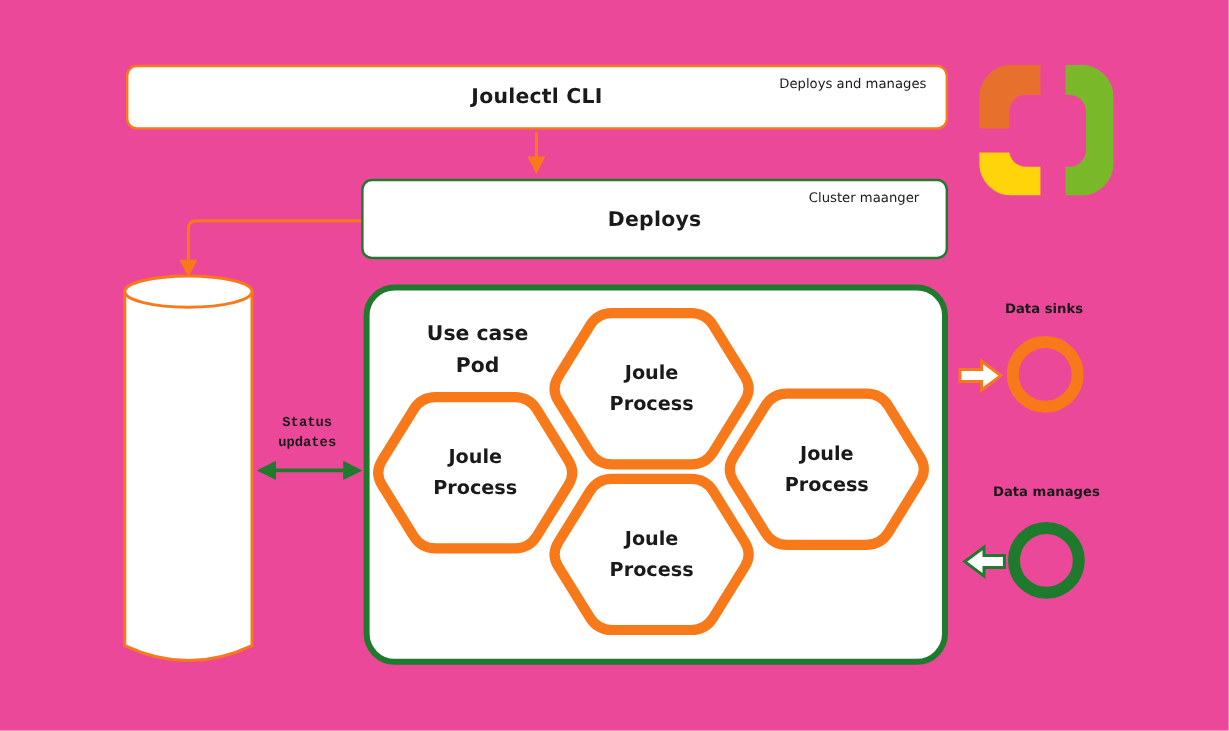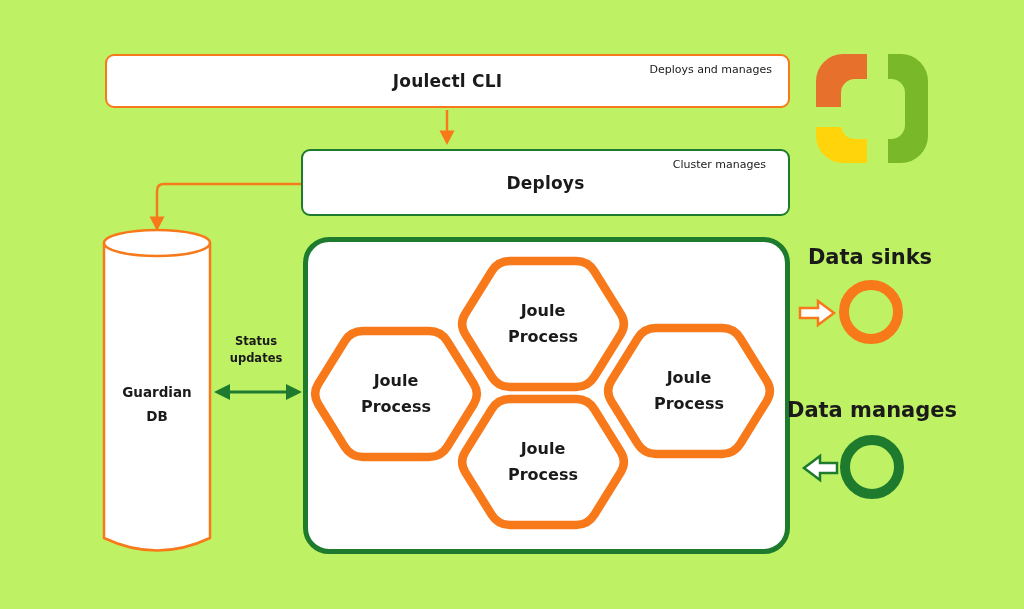--- a/index.html
+++ b/index.html
@@ -2,40 +2,40 @@
 <html><head>
 <meta charset="utf-8">
 <style>
   :root{
     --orange:#F8791A;
     --green:#1E7B2E;
     --text:#1A1A1A;
   }
   html,body{margin:0;padding:0;background:#ffffff;}
   .canvas{
-    position:relative;width:1024px;height:609px;background:#bef264;overflow:hidden;
+    position:relative;width:1024px;height:609px;background:#ec4899;overflow:hidden;
     font-family:"DejaVu Sans","Liberation Sans",sans-serif;color:var(--text);
   }
   .layer{position:absolute;left:0;top:0;z-index:2;pointer-events:none;}
   .box{position:absolute;box-sizing:border-box;background:#fff;border-radius:9px;z-index:1;
        display:flex;align-items:center;justify-content:center;}
   .box .title{font-weight:bold;font-size:17px;letter-spacing:.2px;}
   .box .corner{position:absolute;top:7px;font-weight:normal;font-size:11px;}
   .cli-box{left:105px;top:54px;width:685px;height:54px;border:2px solid var(--orange);}
   .cli-box .corner{right:16px;}
   .guardian-box{left:301px;top:149px;width:489px;height:67px;border:2px solid var(--green);}
   .guardian-box .corner{right:22px;}
   .pod-box{position:absolute;box-sizing:border-box;left:303px;top:237px;width:487px;height:317px;
            border:5px solid var(--green);border-radius:26px;background:#fff;z-index:1;}
   .lbl{position:absolute;z-index:3;font-weight:bold;text-align:center;}
   .pod-title{left:352px;top:265px;width:92px;font-size:17px;line-height:27px;}
   .hex-lbl{width:84px;font-size:16px;line-height:26px;transform:translate(-50%,-50%);}
   .db-lbl{left:117px;top:380px;width:80px;font-size:13.5px;line-height:24px;}
-  .status-lbl{left:221px;top:333px;width:70px;font-size:11.5px;line-height:17px;}
-  .side-lbl{font-size:21px;white-space:nowrap;transform:translate(-50%,-50%);}
+  .status-lbl{left:221px;top:344px;width:70px;font-size:11.5px;line-height:17px;font-family:Liberation Mono, monospace;}
+  .side-lbl{font-size:11px;white-space:nowrap;transform:translate(-50%,-50%);}
   
   .o-line{stroke:var(--orange);stroke-width:2.5;fill:none;}
   .o-fill{fill:var(--orange);stroke:none;}
   .o-shape{stroke:var(--orange);stroke-width:2.5;fill:#fff;}
   .g-line{stroke:var(--green);stroke-width:3;fill:none;}
   .g-fill{fill:var(--green);stroke:none;}
   .g-shape{stroke:var(--green);stroke-width:2.5;fill:#fff;}
   .hex{fill:#fff;stroke:var(--orange);stroke-width:8.5;stroke-linejoin:round;}
   .ring-o{fill:none;stroke:var(--orange);stroke-width:10;}
   .ring-g{fill:none;stroke:var(--green);stroke-width:10;}
@@ -45,21 +45,21 @@
 
 <div class="canvas">
 
   <div class="box cli-box">
     <span class="title">Joulectl CLI</span>
     <span class="corner">Deploys and manages</span>
   </div>
 
   <div class="box guardian-box">
     <span class="title">Deploys</span>
-    <span class="corner">Cluster manages</span>
+    <span class="corner">Cluster maanger</span>
   </div>
 
   <div class="pod-box"></div>
 
   <svg class="layer" width="1024" height="609" viewBox="0 0 1024 609">
     <defs>
       <path id="hexproc" class="hex" d="M -77.7 -10.2 L -51.3 -52.8 Q -45 -63 -33 -63 L 33 -63 Q 45 -63 51.3 -52.8 L 77.7 -10.2 Q 84 0 77.7 10.2 L 51.3 52.8 Q 45 63 33 63 L -33 63 Q -45 63 -51.3 52.8 L -77.7 10.2 Q -84 0 -77.7 -10.2 Z"></path>
       <clipPath id="clip-logo-orange">
           <rect x="0" y="0" width="51" height="53"></rect>
         </clipPath>
@@ -124,25 +124,25 @@
         <path clip-path="url(#clip-logo-yellow)" fill="#FFD40B" fill-rule="evenodd" d="M 27 0 H 85 A 27 27 0 0 1 112 27 V 82 A 27 27 0 0 1 85 109 H 27 A 27 27 0 0 1 0 82 V 27 A 27 27 0 0 1 27 0 Z
              M 39 25 H 75 A 14 14 0 0 1 89 39 V 71 A 14 14 0 0 1 75 85 H 39 A 14 14 0 0 1 25 71 V 39 A 14 14 0 0 1 39 25 Z"></path>
       </g>
       <g>
         <path clip-path="url(#clip-logo-green)" fill="#79B829" fill-rule="evenodd" d="M 27 0 H 85 A 27 27 0 0 1 112 27 V 82 A 27 27 0 0 1 85 109 H 27 A 27 27 0 0 1 0 82 V 27 A 27 27 0 0 1 27 0 Z
              M 39 25 H 75 A 14 14 0 0 1 89 39 V 71 A 14 14 0 0 1 75 85 H 39 A 14 14 0 0 1 25 71 V 39 A 14 14 0 0 1 39 25 Z"></path>
       </g>
     </g>
   </svg>
 
+  <div class="lbl pod-title">Use case Pod</div>
 
   <div class="lbl hex-lbl" style="left:543px;top:324px;">Joule Process</div>
   <div class="lbl hex-lbl" style="left:396px;top:394px;">Joule Process</div>
   <div class="lbl hex-lbl" style="left:543px;top:462px;">Joule Process</div>
   <div class="lbl hex-lbl" style="left:689px;top:391px;">Joule Process</div>
 
-  <div class="lbl db-lbl">Guardian DB</div>
   <div class="lbl status-lbl">Status updates</div>
 
   <div class="lbl side-lbl" style="left:870px;top:257px;">Data sinks</div>
   <div class="lbl side-lbl" style="left:872px;top:410px;">Data manages</div>
 
 </div>
 
 </body></html>

